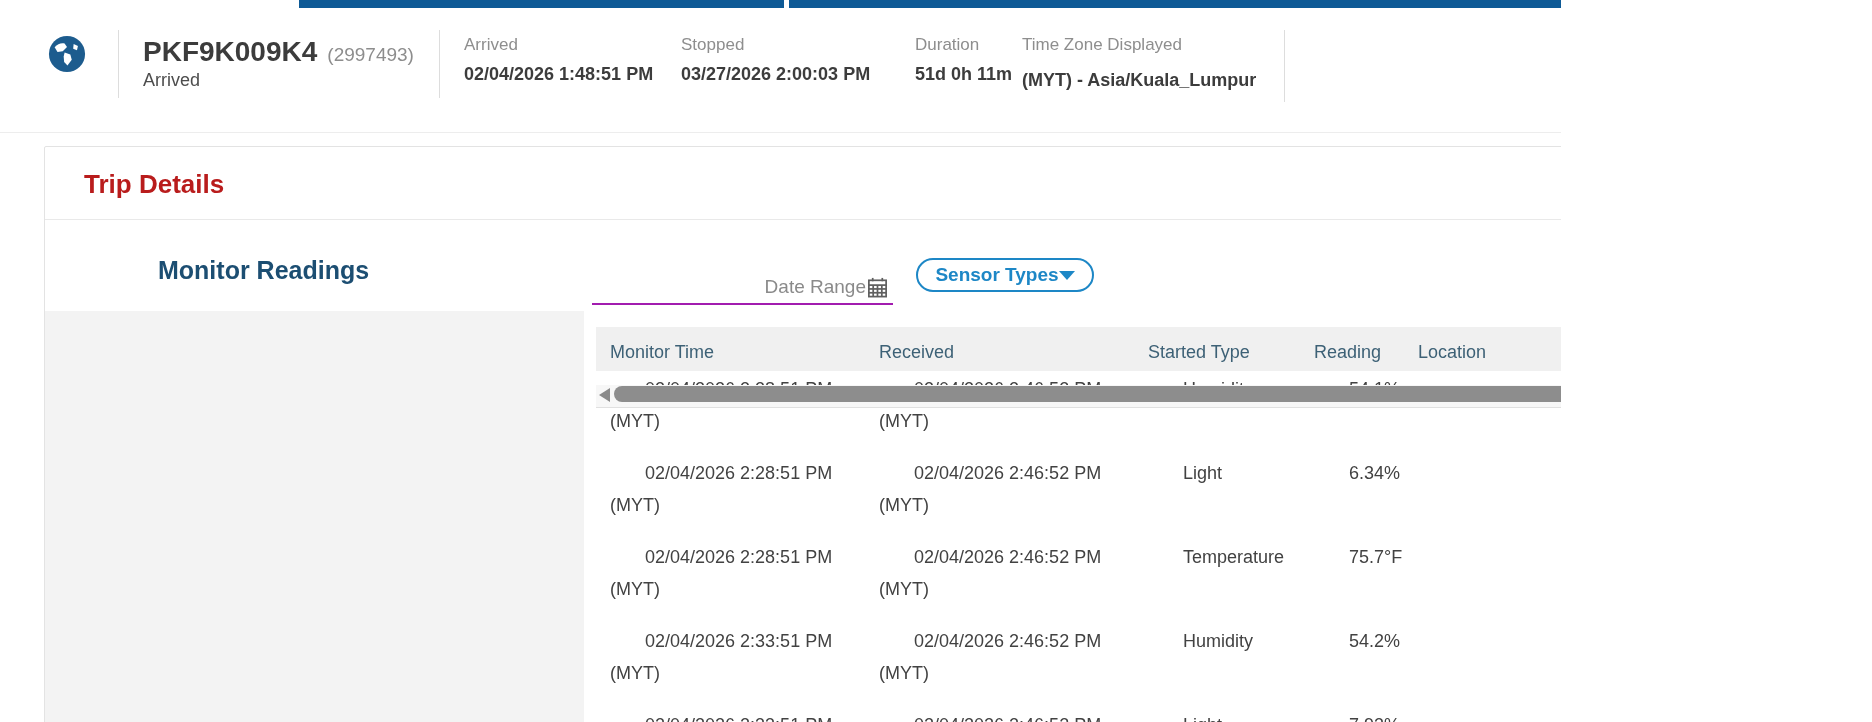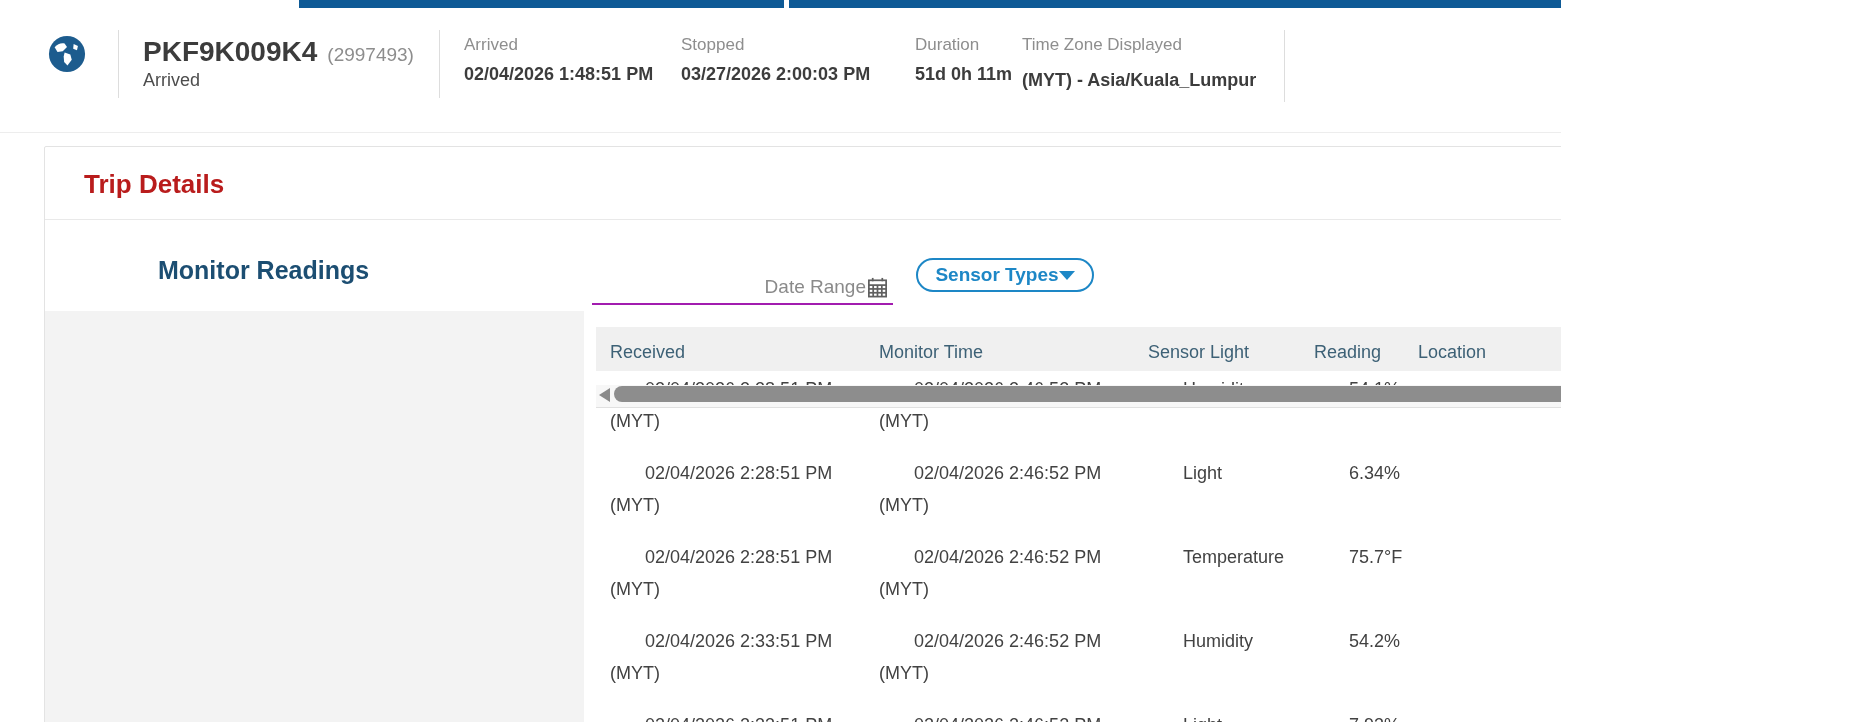--- a/index.html
+++ b/index.html
@@ -174,23 +174,23 @@
           <circle cx="18.2" cy="12.2" r="0.9" fill="#fff"></circle>
           <path d="M7.2 14.8h9.6v6.2H7.2z" fill="none" stroke="currentColor" stroke-width="2"></path>
         </svg>
       </span>
     </div>
 
     <div class="left-panel"></div>
 
     <div class="table-area">
       <div class="thead">
+        <div class="th">Monitor Time</div>
         <div class="th">Received</div>
-        <div class="th">Monitor Time</div>
-        <div class="th">Sensor Light</div>
+        <div class="th">Started Type</div>
         <div class="th">Reading</div>
         <div class="th">Location</div>
         <div class="th">Latitude</div>
         <div class="th">Longitude</div>
       </div>
 
       <div class="tbody">
         <div class="trow">
           <div class="cell">
             <div class="l1">02/04/2026 2:28:51 PM</div>

